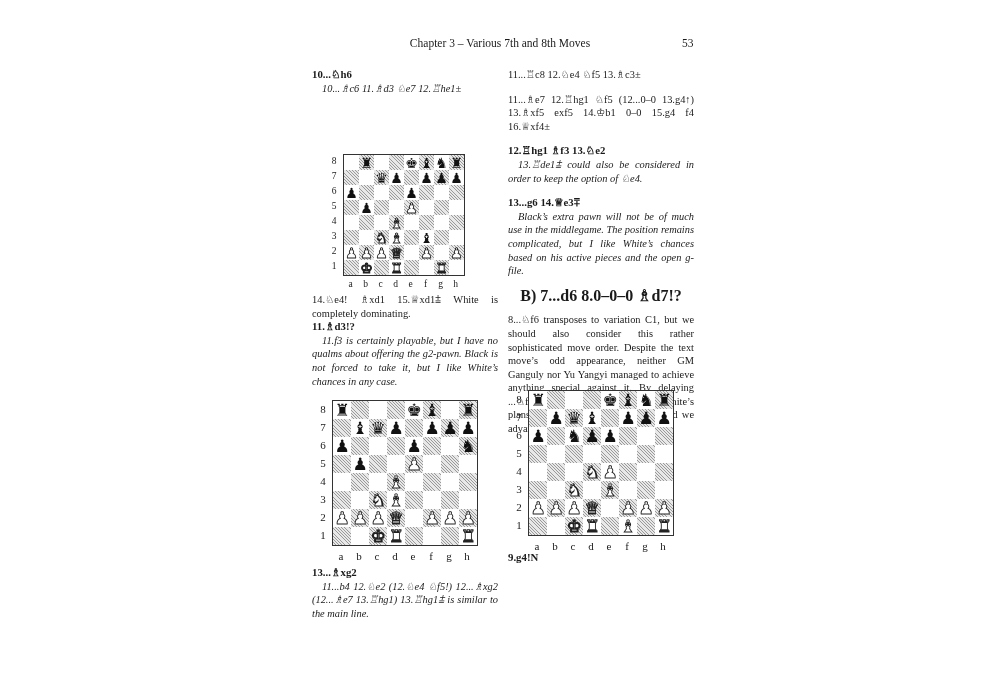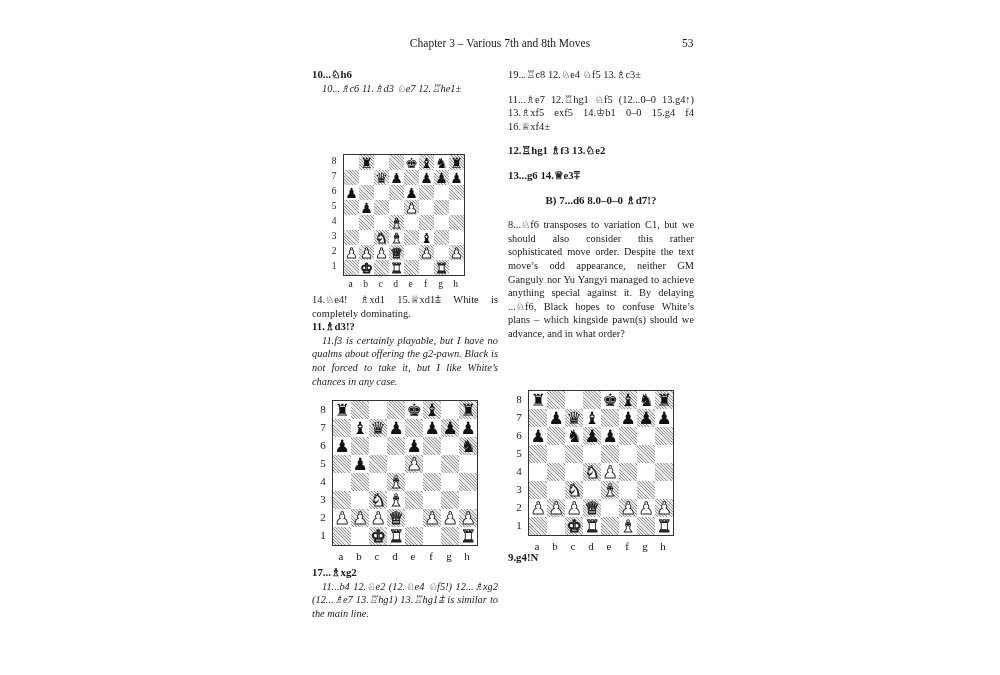--- a/index.html
+++ b/index.html
@@ -6,21 +6,21 @@
   body { width:1000px; height:675px; background:#ffffff; position:relative; overflow:hidden;
          font-family:"Liberation Serif","DejaVu Serif",serif; color:#1a1a1a; }
   .header { position:absolute; top:37px; left:0; width:1000px; height:16px; }
   .header .title { position:absolute; left:0; width:1000px; text-align:center; font-size:11.5px; top:0; }
   .header .pageno { position:absolute; left:682px; font-size:11.5px; top:0; }
   .col { position:absolute; font-size:10.4px; line-height:13.6px; text-align:justify; }
   .col p { margin:0; }
   .col .ind { text-indent:10px;font-style:italic; }
   .col .h { font-weight:bold; font-size:10.8px; }
   .col .gap { height:11px; }
-  .col .center { text-align:center; font-weight:bold; font-size:11px; }
+  .col .center { text-align:center; font-weight:bold; font-size:16px; }
   .board-wrap { position:absolute; }
   .board { position:absolute; border:1px solid #333; display:grid; box-sizing:content-box; }
   .sq { position:relative; display:flex; align-items:center; justify-content:center; overflow:hidden; }
   .sq.dark { background-color:#e8e8e8;
     background-image:repeating-linear-gradient(45deg, #9a9a9a 0px, #9a9a9a 0.6px, transparent 0.6px, transparent 2px); }
   .sq.light { background:#ffffff; }
   .pc { line-height:1; font-family:"DejaVu Sans",sans-serif; }
   .pc.w { color:#fff; -webkit-text-stroke:0.9px #222; }
   .pc.b { color:#111; }
   .rank-lbl { position:absolute; font-size:10px; text-align:center; width:10px; }
@@ -315,32 +315,34 @@
     <div class="file-lbl" style="left: 332px; width: 18px; top: 550px; font-size: 11px;">a</div>
     <div class="file-lbl" style="left: 350px; width: 18px; top: 550px; font-size: 11px;">b</div>
     <div class="file-lbl" style="left: 368px; width: 18px; top: 550px; font-size: 11px;">c</div>
     <div class="file-lbl" style="left: 386px; width: 18px; top: 550px; font-size: 11px;">d</div>
     <div class="file-lbl" style="left: 404px; width: 18px; top: 550px; font-size: 11px;">e</div>
     <div class="file-lbl" style="left: 422px; width: 18px; top: 550px; font-size: 11px;">f</div>
     <div class="file-lbl" style="left: 440px; width: 18px; top: 550px; font-size: 11px;">g</div>
     <div class="file-lbl" style="left: 458px; width: 18px; top: 550px; font-size: 11px;">h</div>
   </div>
 <div class="col" id="lc3" style="left:312px; top:566px; width:186px;">
-    <p class="h">17...♗xg2</p>
+    <p class="h">13...♗xg2</p>
     <p class="ind">11...b4 12.♘e2 (12.♘e4 ♘f5!) 12...♗xg2 (12...♗e7 13.♖hg1) 13.♖hg1⩲ is similar to the main line.</p>
   </div>
 
 <div class="col" id="rc1" style="left:508px; top:68px; width:186px;">
-    <p>19...♖c8 12.♘e4 ♘f5 13.♗c3±</p>
+    <p>11...♖c8 12.♘e4 ♘f5 13.♗c3±</p>
     <div class="gap"></div>
     <p>11...♗e7 12.♖hg1 ♘f5 (12...0–0 13.g4↑) 13.♗xf5 exf5 14.♔b1 0–0 15.g4 f4 16.♕xf4±</p>
     <div class="gap"></div>
     <p class="h">12.♖hg1 ♗f3 13.♘e2</p>
+    <p class="ind">13.♖de1⩲ could also be considered in order to keep the option of ♘e4.</p>
     <div class="gap"></div>
     <p class="h">13...g6 14.♕e3⩱</p>
+    <p class="ind">Black’s extra pawn will not be of much use in the middlegame. The position remains complicated, but I like White’s chances based on his active pieces and the open g-file.</p>
     <div class="gap"></div>
     <p class="center">B) 7...d6 8.0–0–0 ♗d7!?</p>
     <div class="gap"></div>
     <p>8...♘f6 transposes to variation C1, but we should also consider this rather sophisticated move order. Despite the text move’s odd appearance, neither GM Ganguly nor Yu Yangyi managed to achieve anything special against it. By delaying ...♘f6, Black hopes to confuse White’s plans – which kingside pawn(s) should we advance, and in what order?</p>
   </div>
 <div class="board-wrap" id="b2" style="left: 0px; top: 0px;">
     <div class="board" style="left: 528px; top: 390px; grid-template-columns: repeat(8, 18px); grid-template-rows: repeat(8, 18px);">
       <div class="sq light">
         <span class="pc b" style="font-size: 17px;">♜</span>
       </div>

